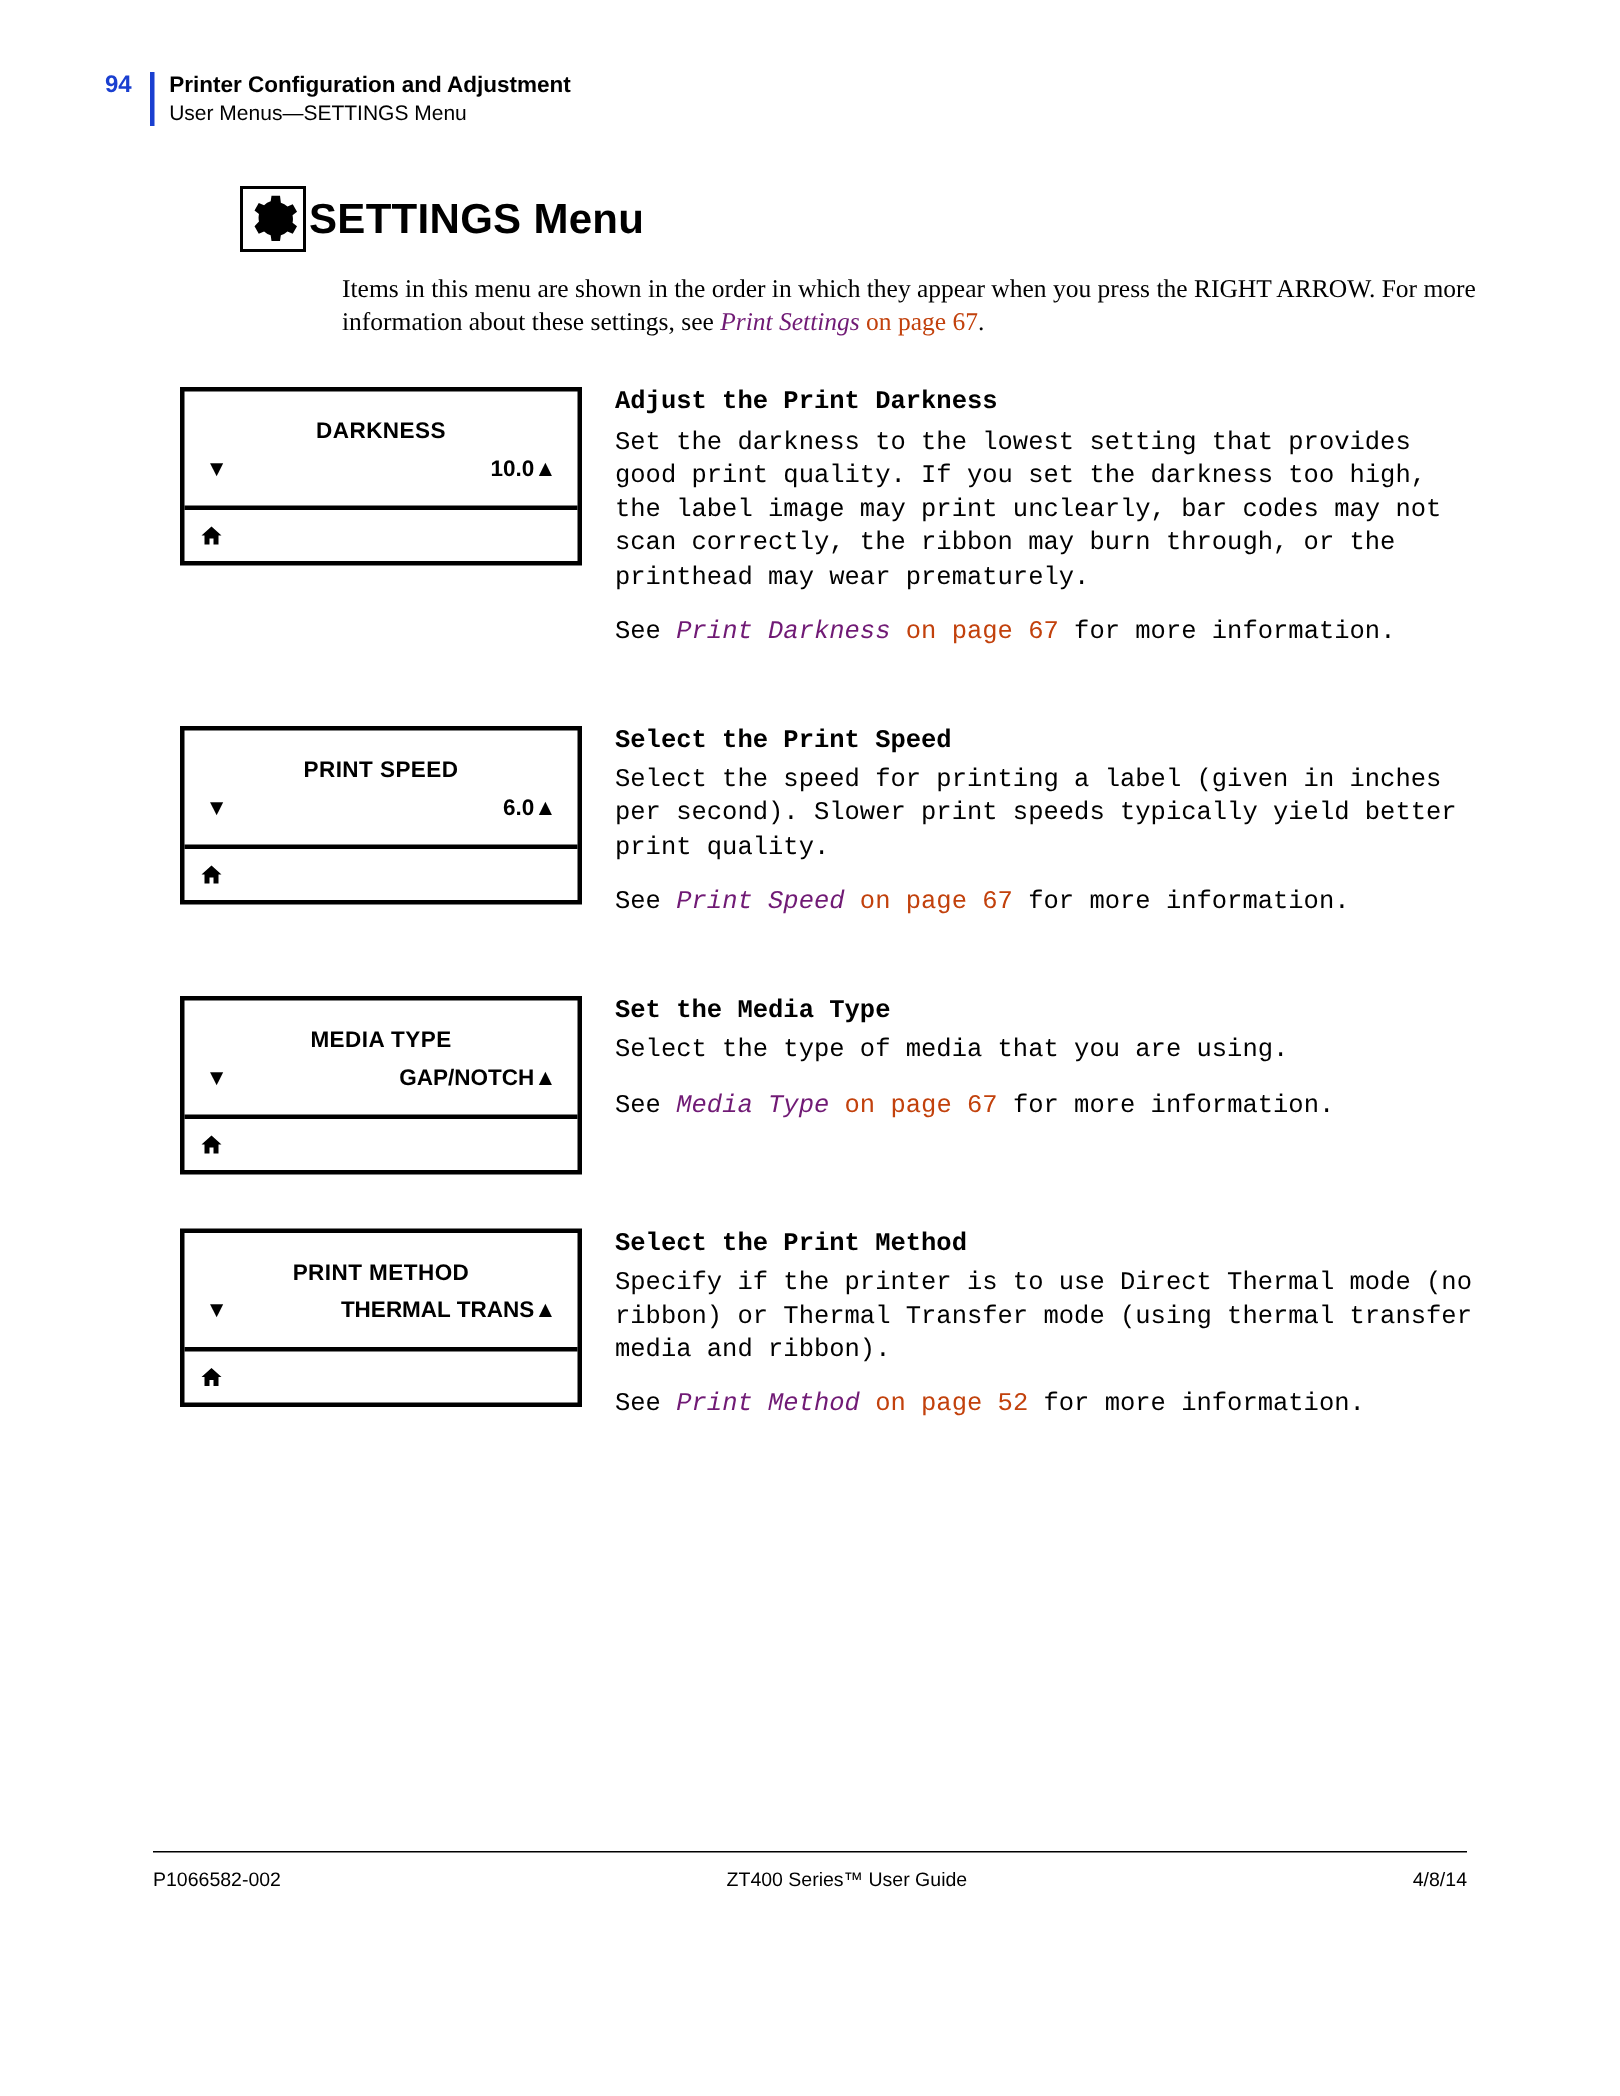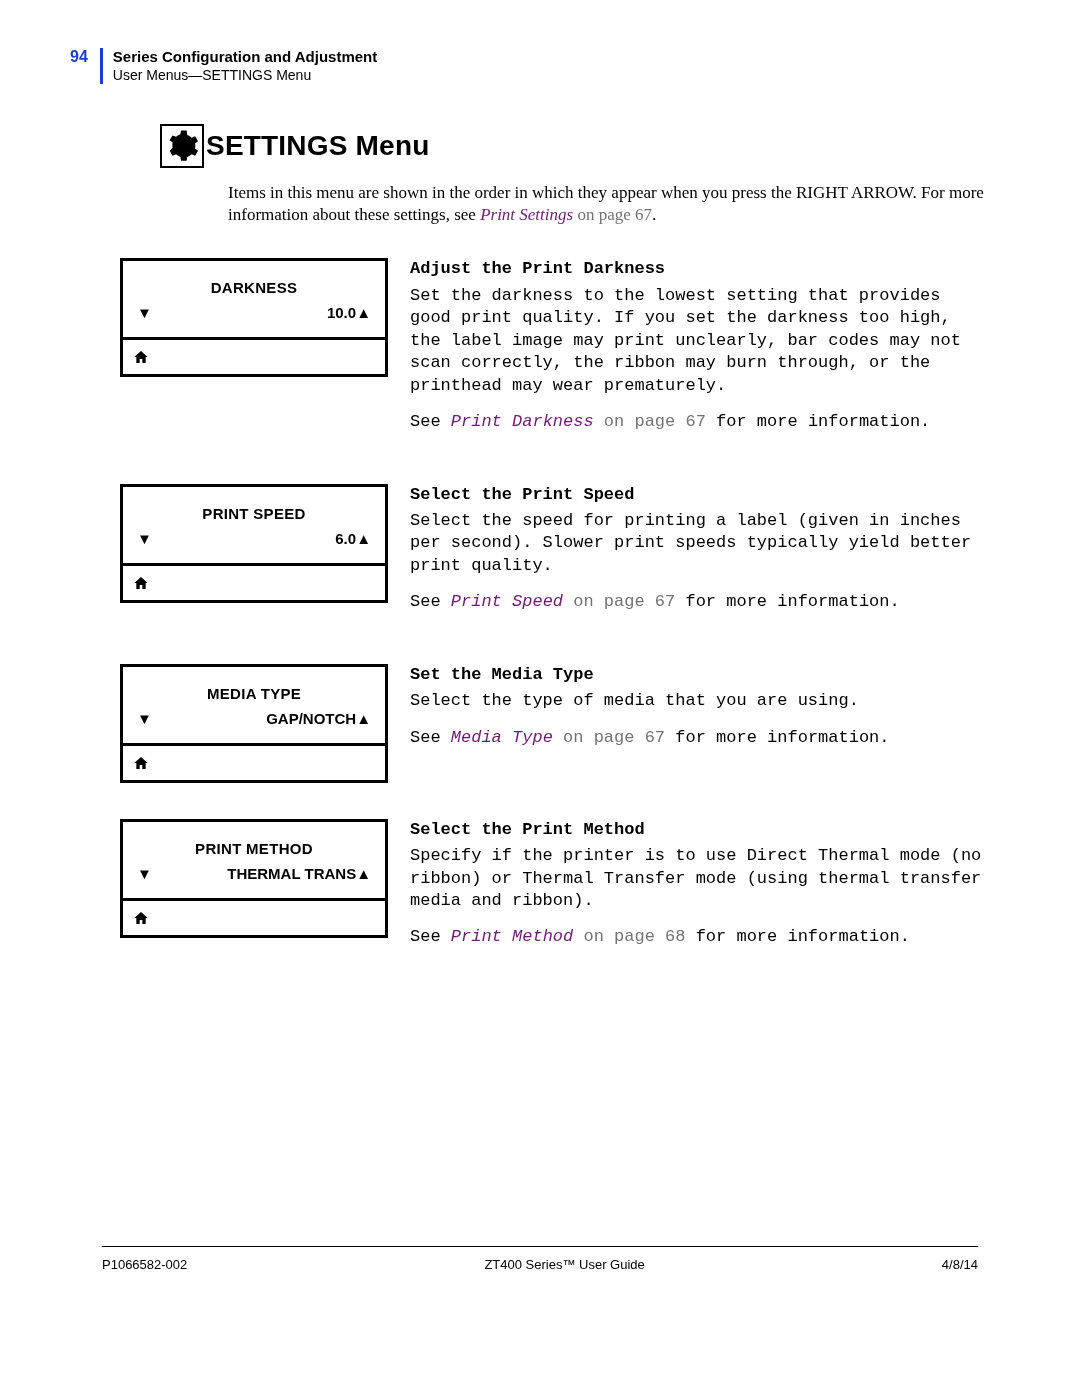--- a/index.html
+++ b/index.html
@@ -80,21 +80,21 @@
     font-family: "Times New Roman", Times, serif;
     font-size: 17px;
     line-height: 1.3;
     margin-bottom: 32px;
   }
   .link {
     color: #701a75;
     font-style: italic;
   }
   .linkplain {
-    color: #737373;
+    color: #c2410c;
   }
   .row {
     display: flex;
     align-items: flex-start;
     margin-bottom: 36px;
   }
   .panel {
     width: 262px;
     min-width: 262px;
     margin-left: 50px;
@@ -142,21 +142,21 @@
     font-weight: 700;
     margin-bottom: 4px;
   }
   .desc p {
     margin: 0 0 14px 0;
   }
   .footer {
     position: absolute;
     left: 102px;
     right: 102px;
-    bottom: 28px;
+    bottom: 40px;
     font-family: Arial, Helvetica, sans-serif;
     font-size: 13px;
   }
   .footer-line {
     border-top: 1px solid #000;
     margin-bottom: 10px;
   }
   .footer-row {
     display: flex;
     justify-content: space-between;
@@ -164,21 +164,21 @@
 </style>
 </head>
 <body>
 
 <div class="page">
 
   <div class="header">
     <div class="page-number">94</div>
     <div class="vrule"></div>
     <div class="header-text">
-      <div class="header-title">Series Configuration and Adjustment</div>
+      <div class="header-title">Printer Configuration and Adjustment</div>
       <div class="header-sub">User Menus—SETTINGS Menu</div>
     </div>
   </div>
 
   <div class="section-title-wrap">
     <div class="gear-icon-box">
       <svg class="gear-svg" viewBox="0 0 24 24">
           <path d="M12 8a4 4 0 1 0 0 8 4 4 0 0 0 0-8zm9.4 4c0-.6-.1-1.2-.2-1.8l2.1-1.6-2-3.5-2.5 1a8 8 0 0 0-3.1-1.8L15.3 1h-4l-.4 2.7a8 8 0 0 0-3.1 1.8l-2.5-1-2 3.5 2.1 1.6c-.1.6-.2 1.2-.2 1.8s.1 1.2.2 1.8L3.3 15.4l2 3.5 2.5-1a8 8 0 0 0 3.1 1.8l.4 2.7h4l.4-2.7a8 8 0 0 0 3.1-1.8l2.5 1 2-3.5-2.1-1.6c.1-.6.2-1.2.2-1.8z" fill="#000"></path>
         </svg>
     </div>
@@ -269,21 +269,21 @@
       <div class="panel-bottom">
         <svg class="home-icon" viewBox="0 0 24 24">
             <path d="M12 3l10 9h-3v9h-5v-6h-4v6H5v-9H2z" fill="#000"></path>
           </svg>
       </div>
     </div>
     <div class="desc">
       <div class="desc-title">Select the Print Method</div>
       <p>Specify if the printer is to use Direct Thermal mode (no ribbon) or Thermal Transfer mode (using thermal transfer media and ribbon).</p>
       <p>
-        <span>See </span><span class="link">Print Method</span><span class="linkplain"> on page 68</span><span> for more information.</span>
+        <span>See </span><span class="link">Print Method</span><span class="linkplain"> on page 52</span><span> for more information.</span>
       </p>
     </div>
   </div>
 
   <div class="footer">
     <div class="footer-line"></div>
     <div class="footer-row">
       <span>P1066582-002</span>
       <span>ZT400 Series™ User Guide</span>
       <span>4/8/14</span>

